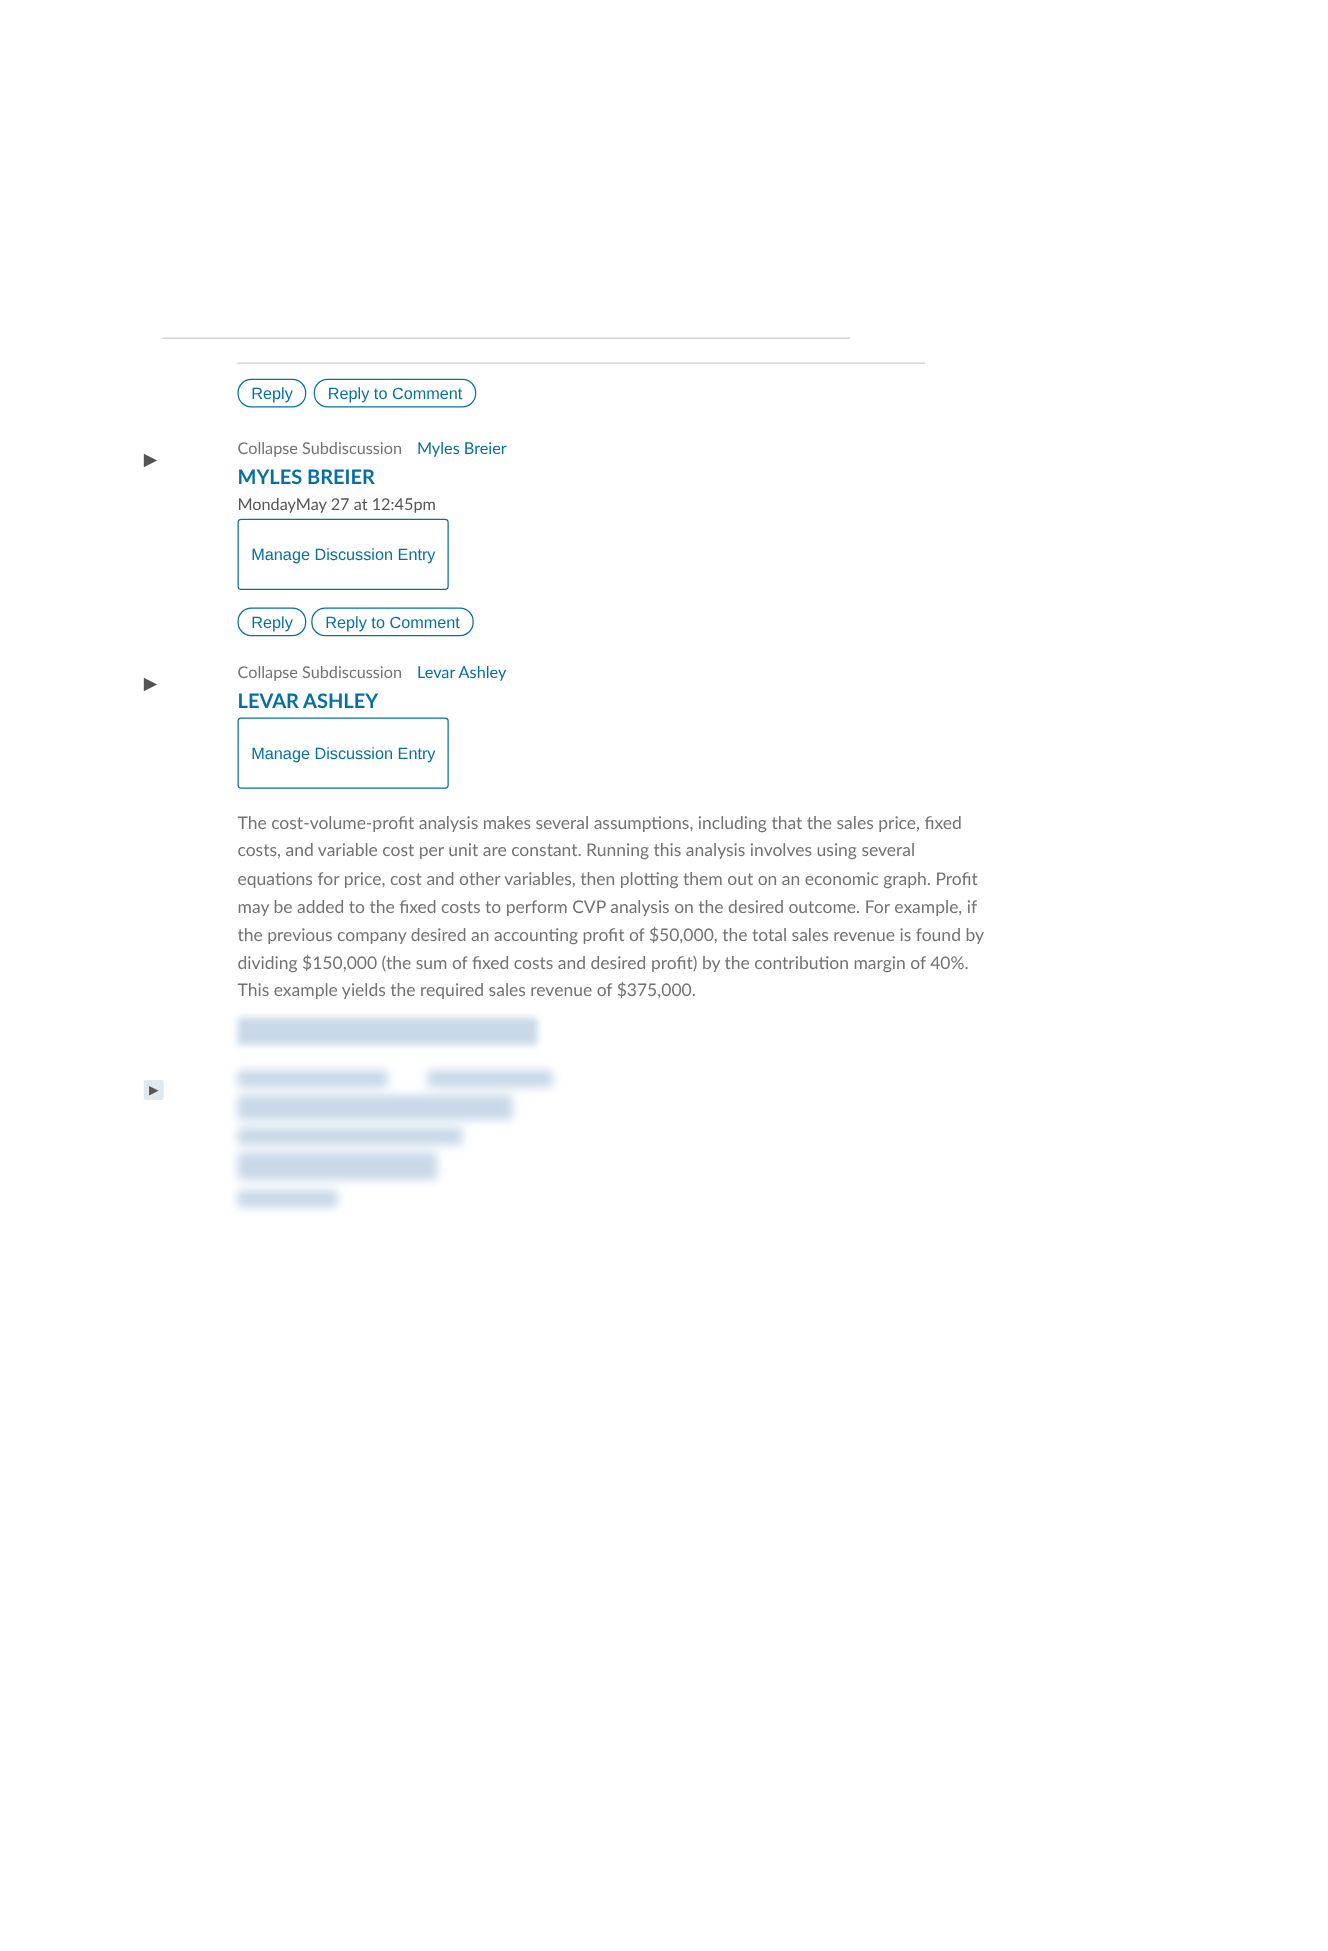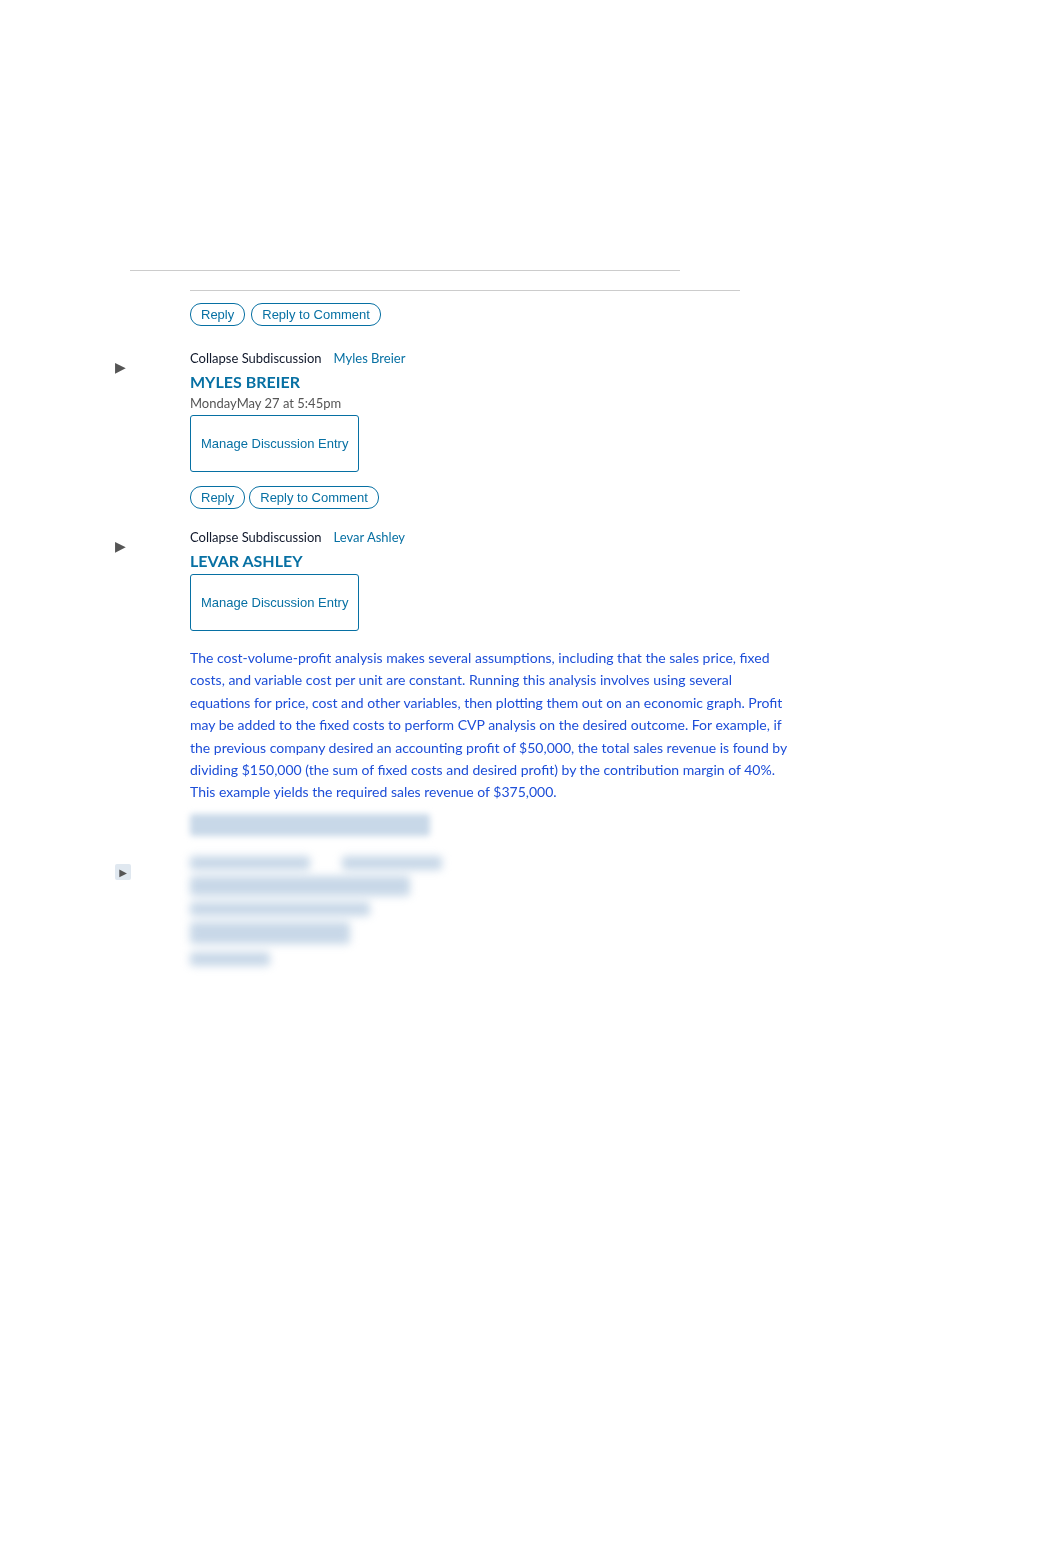--- a/index.html
+++ b/index.html
@@ -44,21 +44,21 @@
     }
 
     .collapse-row {
       display: flex;
       align-items: center;
       gap: 12px;
       margin-bottom: 6px;
     }
 
     .collapse-link {
-      color: #0f172a;
+      color: #737373;
       text-decoration: none;
       font-size: 13px;
       cursor: pointer;
     }
 
     .author-name-link {
       color: #0770A3;
       text-decoration: none;
       font-size: 13px;
       cursor: pointer;
@@ -92,21 +92,21 @@
 
     .reply-row {
       display: flex;
       gap: 4px;
       margin-bottom: 6px;
     }
 
     .entry-body {
       font-size: 14px;
       line-height: 1.6;
-      color: #1d4ed8;
+      color: #737373;
       margin-bottom: 10px;
       max-width: 600px;
     }
 
     
     .blurred-block {
       filter: blur(4px);
       pointer-events: none;
       user-select: none;
     }
@@ -214,21 +214,21 @@
 
       <div class="discussion-block">
 
         <div class="collapse-row">
           <a class="collapse-link">Collapse Subdiscussion</a>
           <a class="author-name-link">Myles Breier</a>
         </div>
 
         <div class="author-heading">MYLES BREIER</div>
 
-        <div class="timestamp">MondayMay 27 at 5:45pm</div>
+        <div class="timestamp">MondayMay 27 at 12:45pm</div>
 
         <div style="margin-bottom:6px;">
           <button class="manage-btn">Manage Discussion Entry</button>
         </div>
 
         <div class="reply-row">
           <button class="action-btn">Reply</button>
           <button class="action-btn">Reply to Comment</button>
         </div>
       </div>

